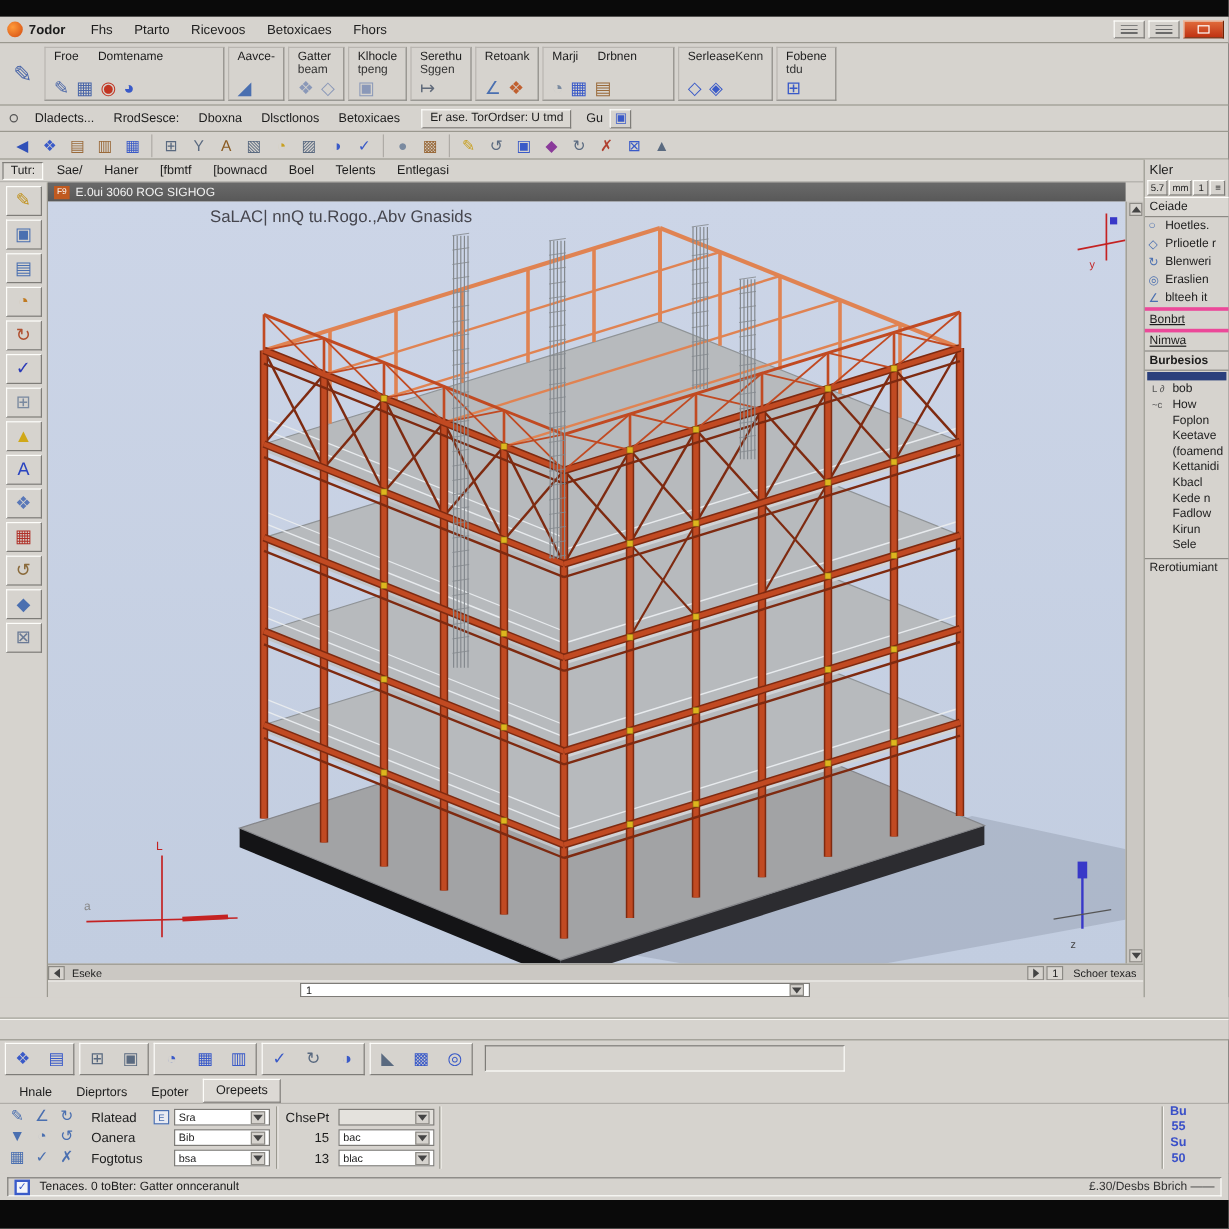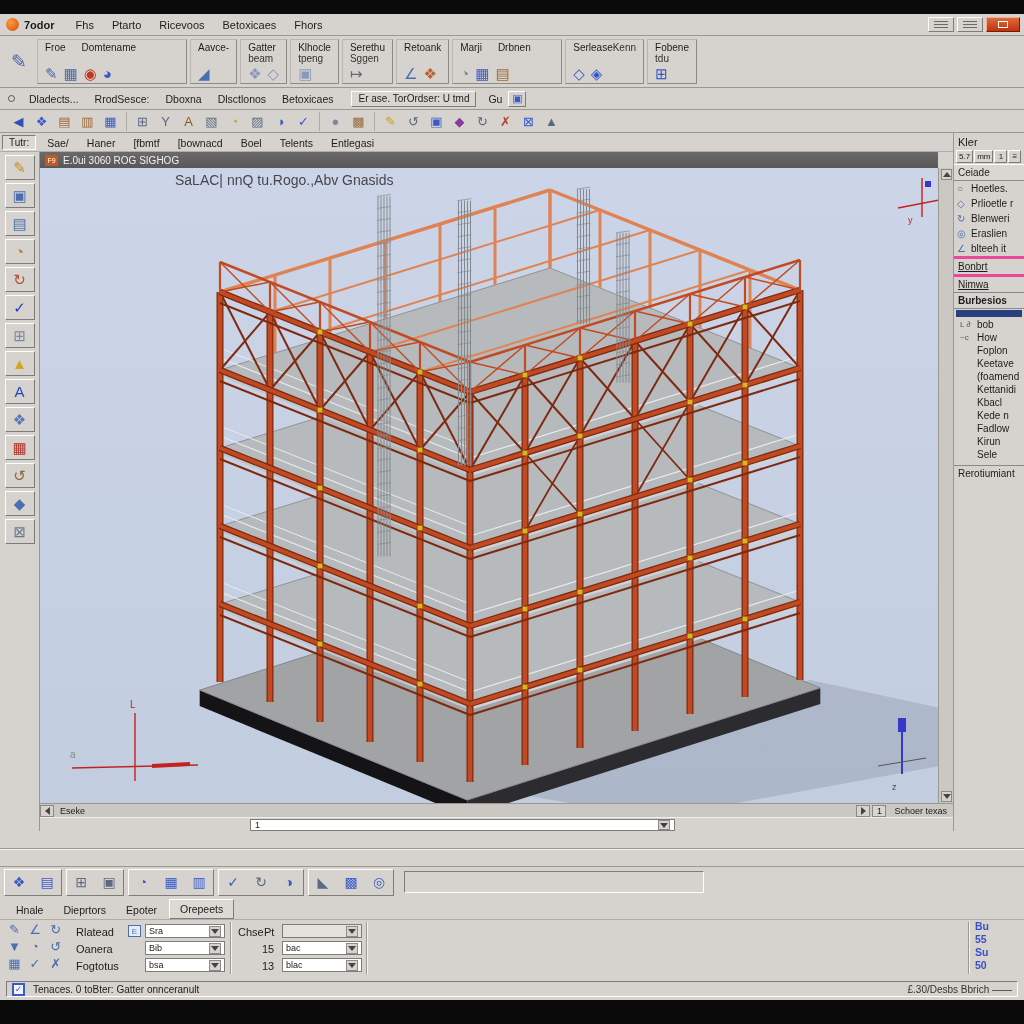--- a/index.html
+++ b/index.html
@@ -35,21 +35,21 @@
   .row2 .menu-item{font-size:10.5px;padding:2px 8px;}
   .cmdfield{height:16px;display:flex;align-items:center;font-size:10px;padding:0 6px;background:#d9d6d1;margin-left:8px;white-space:nowrap;}
   .gulabel{font-size:10.5px;margin:0 4px 0 10px;}
   .gubox{width:18px;height:16px;display:flex;align-items:center;justify-content:center;color:#3a5ac8;font-size:11px;}
   
   .toolbar{top:110px;left:0;width:1024px;height:23px;border-bottom:1px solid #9a988f;display:flex;align-items:center;padding:0 3px;}
   .tgroup{display:flex;align-items:center;padding:0 4px;border-right:1px solid #aeaba6;}
   .tbtn{width:23px;height:19px;display:flex;align-items:center;justify-content:center;background:transparent;border:none;padding:0;cursor:default;}
   .tbtn .g{font-size:13px;line-height:1;}
   
-  .tabsrow{top:133px;left:0;width:953px;height:19px;border-bottom:1px solid #b0ada8;display:flex;align-items:flex-end;}
+  .tabsrow{top:133px;left:0;width:953px;height:19px;border-bottom:1px solid #b0ada8;display:flex;align-items:center;}
   .tutr{font-size:10px;padding:1px 6px;margin:1px 2px;background:#dcd9d4;}
   .tabitem{font-size:10.5px;padding:2px 9px;}
   
   .lstrip{top:152px;left:0;width:40px;height:679px;background:#d6d3ce;border-right:1px solid #9a988f;
           display:flex;flex-direction:column;align-items:center;padding-top:3px;gap:3px;}
   .vtbtn{width:30px;height:25px;display:flex;align-items:center;justify-content:center;}
   .vtbtn .g{font-size:15px;line-height:1;}
   
   .vtitle{top:152px;left:40px;width:898px;height:16px;background:linear-gradient(#6a6a6a,#585858);
           color:#f2f2f2;font-size:10px;display:flex;align-items:center;gap:5px;padding:0 5px;}
@@ -104,21 +104,21 @@
   .btab.active{border:1px solid;border-color:#fdfdfa #7e7c78 #7e7c78 #fdfdfa;background:#dcd9d4;}
   
   .formarea{top:920px;left:0;width:1024px;height:58px;background:#d6d3ce;}
   .fgrid{position:absolute;left:4px;top:2px;width:62px;display:grid;grid-template-columns:repeat(3,1fr);row-gap:2px;}
   .fgrid .g{font-size:13px;color:#4a6fb0;text-align:center;}
   .flabel{position:absolute;font-size:11px;}
   .febox{position:absolute;width:13px;height:12px;border:1px solid #4a6fb0;color:#4a6fb0;font-size:8px;display:flex;align-items:center;justify-content:center;background:#e8eaf2;}
   .fcombo{position:absolute;height:14px;background:#fff;border:1px solid #7e7c78;font-size:9px;display:flex;align-items:center;padding:0 3px;}
   .fcombo .arrowbox{margin-left:auto;width:12px;height:11px;background:#d6d3ce;border:1px solid #8c8a85;display:flex;align-items:center;justify-content:center;}
   .fdivider{position:absolute;top:2px;height:52px;width:2px;border-left:1px solid #9a988f;border-right:1px solid #f5f3ef;}
-  .rvals{position:absolute;left:975px;top:0;display:flex;flex-direction:column;gap:0;color:#3a50c8;font-size:10.5px;font-weight:bold;line-height:13px;}
+  .rvals{position:absolute;left:975px;top:0;display:flex;flex-direction:column;gap:0;color:#3a50c8;font-size:10.5px;font-weight:bold;line-height:13px;text-align:center;}
   
   .statusbar{top:978px;left:0;width:1024px;height:22px;background:#d6d3ce;display:flex;align-items:center;padding:0 6px;gap:8px;}
   .sb-inner{flex:1;height:16px;display:flex;align-items:center;gap:8px;padding:0 5px;font-size:10px;}
   .sbicon{width:13px;height:13px;border:2px solid #3a5ac8;color:#3a5ac8;font-size:9px;display:flex;align-items:center;justify-content:center;background:#f4f5fa;}
   .sbright{margin-left:auto;font-size:10px;color:#333;}
 </style>
 </head>
 <body>
 
 <div class="screen">

